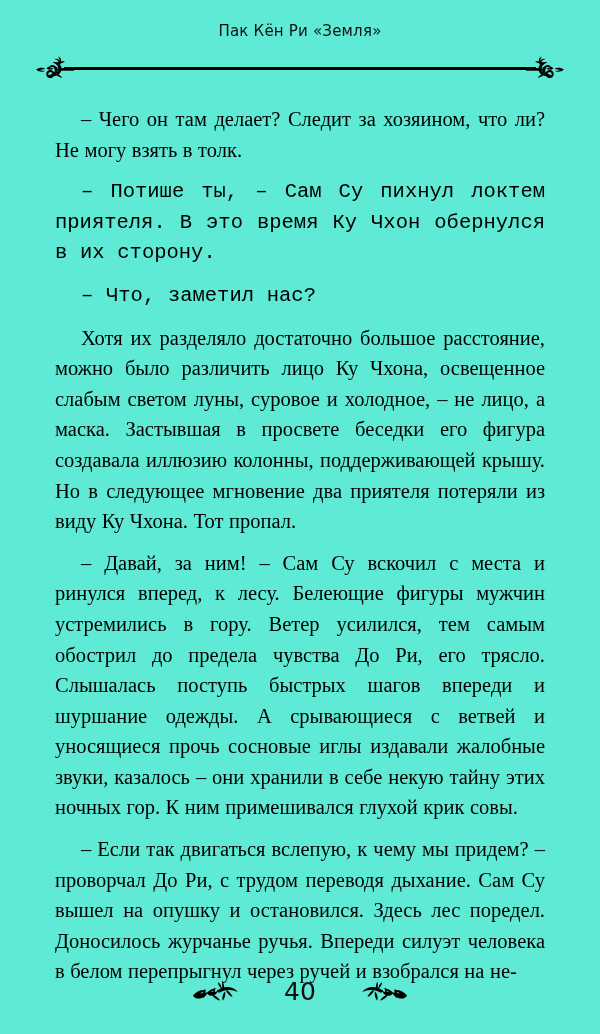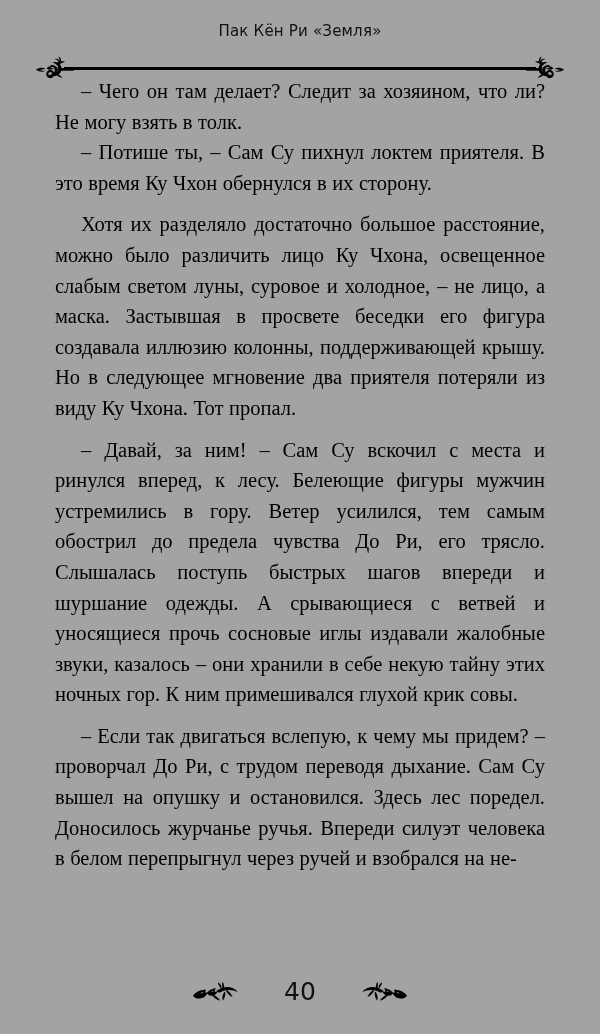--- a/index.html
+++ b/index.html
@@ -12,21 +12,21 @@
     height: 1034px;
     position: relative;
     font-family: "Liberation Serif", "DejaVu Serif", serif;
     color: #000000;
     overflow: hidden;
   }
 
   .page {
     position: absolute;
     inset: 0;
-    background: #a3a3a3;
+    background: #5eead4;
   }
 
   
   .running-header {
     position: absolute;
     top: 24px;
     left: 0;
     width: 600px;
     text-align: center;
     font-family: "DejaVu Sans", "Liberation Sans", sans-serif;
@@ -65,38 +65,39 @@
     top: 0;
     width: 42px;
     height: 30px;
     transform: scaleX(-1);
   }
   .divider svg { display: block; }
 
   
   .body-text {
     position: absolute;
-    top: 76px;
+    top: 104px;
     left: 55px;
     width: 490px;
   }
   .body-text p {
     margin: 0;
     text-align: justify;
     text-indent: 26px;
     font-size: 20.5px;
     line-height: 30.6px;
     word-spacing: 0.4px;
     hyphens: manual;
   }
   .body-text p.tight {
     text-align: left;
   }
   .body-text p + p {
-    margin-top: 0;
+    margin-top: 12px;
+    font-family: Liberation Mono, monospace;
   }
   .para-gap {
     height: 11px;
   }
 
   
   .footer {
     position: absolute;
     top: 968px;
     left: 0;
@@ -165,20 +166,21 @@
           <path d="M21.8 9.2 C24.6 7.4, 27.8 6.8, 31 7.6 C28.6 9.4, 25.6 10.2, 22.6 10 Z"></path>
           <rect x="26" y="14.1" width="14" height="2.6"></rect>
         </g>
       </svg>
     </div>
   </div>
 
   <div class="body-text">
     <p>– Чего он там делает? Следит за хозяином, что ли? Не могу взять в толк.</p>
     <p>– Потише ты, – Сам Су пихнул локтем приятеля. В это время Ку Чхон обернулся в их сторону.</p>
+    <p class="tight">– Что, заметил нас?</p>
     <div class="para-gap"></div>
     <p>Хотя их разделяло достаточно большое расстояние, можно было различить лицо Ку Чхона, освещенное слабым светом луны, суровое и холодное, – не лицо, а маска. Застывшая в просвете беседки его фигура  создавала иллюзию колонны, поддерживающей крышу. Но в следующее мгновение два приятеля потеряли из виду Ку Чхона. Тот пропал.</p>
     <div class="para-gap"></div>
     <p>– Давай, за ним! – Сам Су вскочил с места и ринулся вперед, к лесу. Белеющие фигуры мужчин устремились в гору. Ветер усилился, тем самым обострил до предела чувства До Ри, его трясло. Слышалась поступь быстрых шагов впереди и шуршание одежды. А срывающиеся с ветвей и уносящиеся прочь сосновые иглы издавали жалобные звуки, казалось – они хранили в себе некую тайну этих ночных гор. К ним примешивался глухой крик совы.</p>
     <div class="para-gap"></div>
     <p>– Если так двигаться вслепую, к чему мы придем? – проворчал До Ри, с трудом переводя дыхание. Сам Су вышел на опушку и остановился. Здесь лес поредел. До­носилось журчанье ручья. Впереди силуэт человека в белом перепрыгнул через ручей и взобрался на не-</p>
   </div>
 
   <div class="footer">
     <div class="orn">

